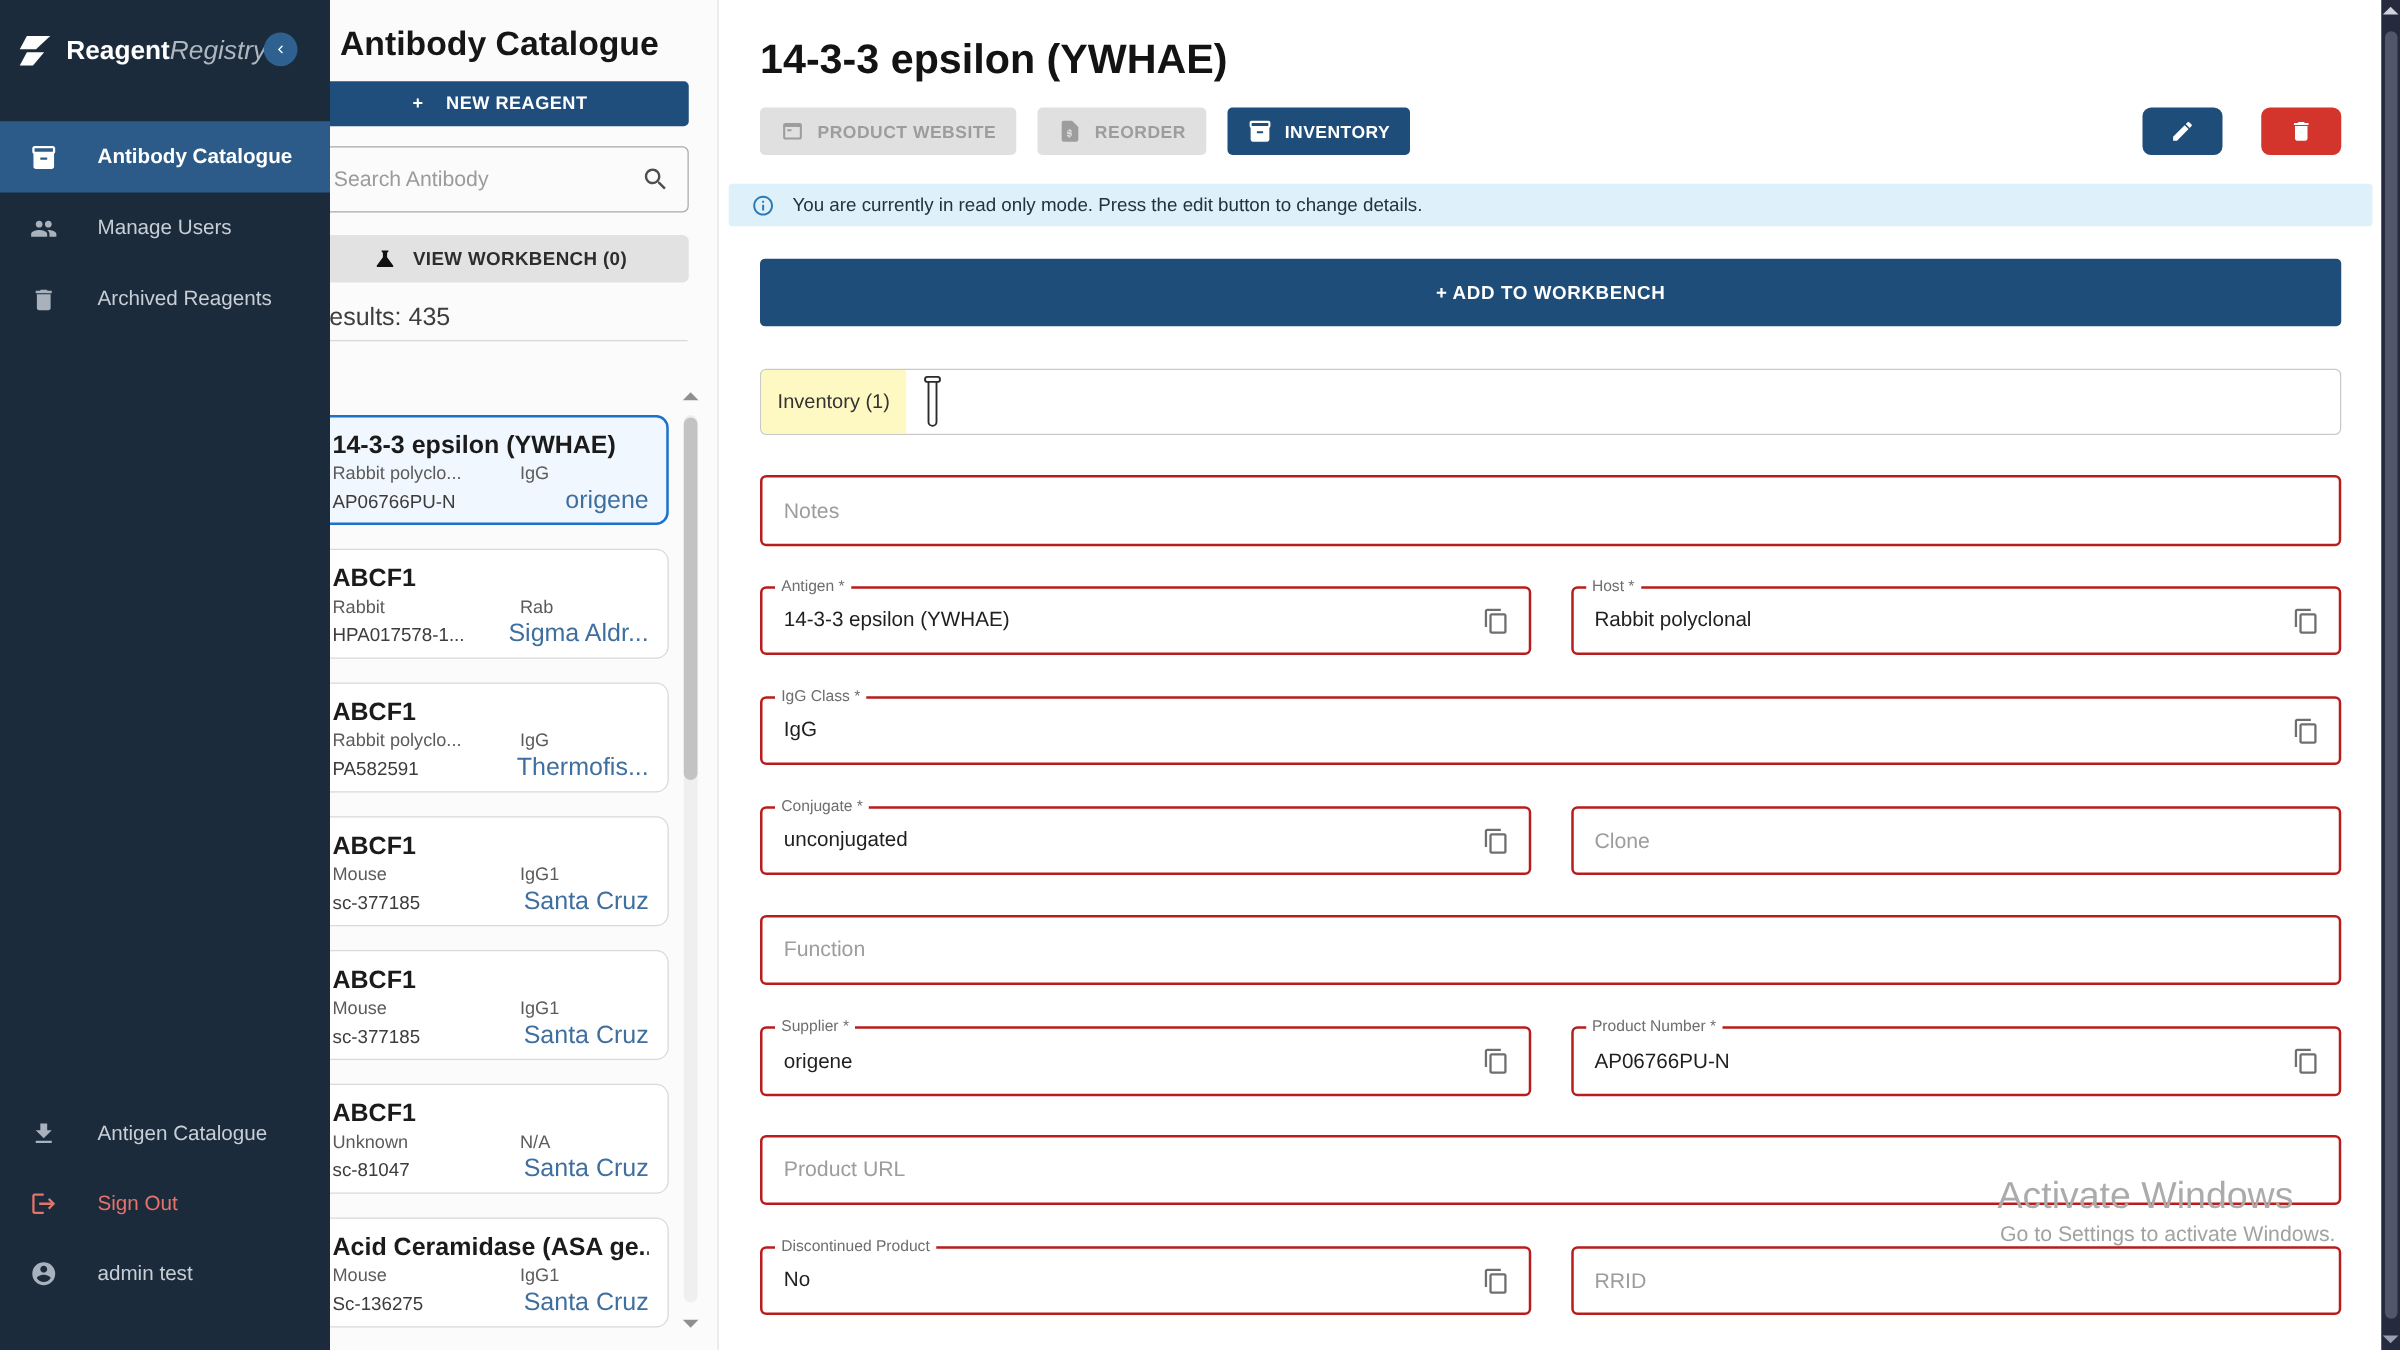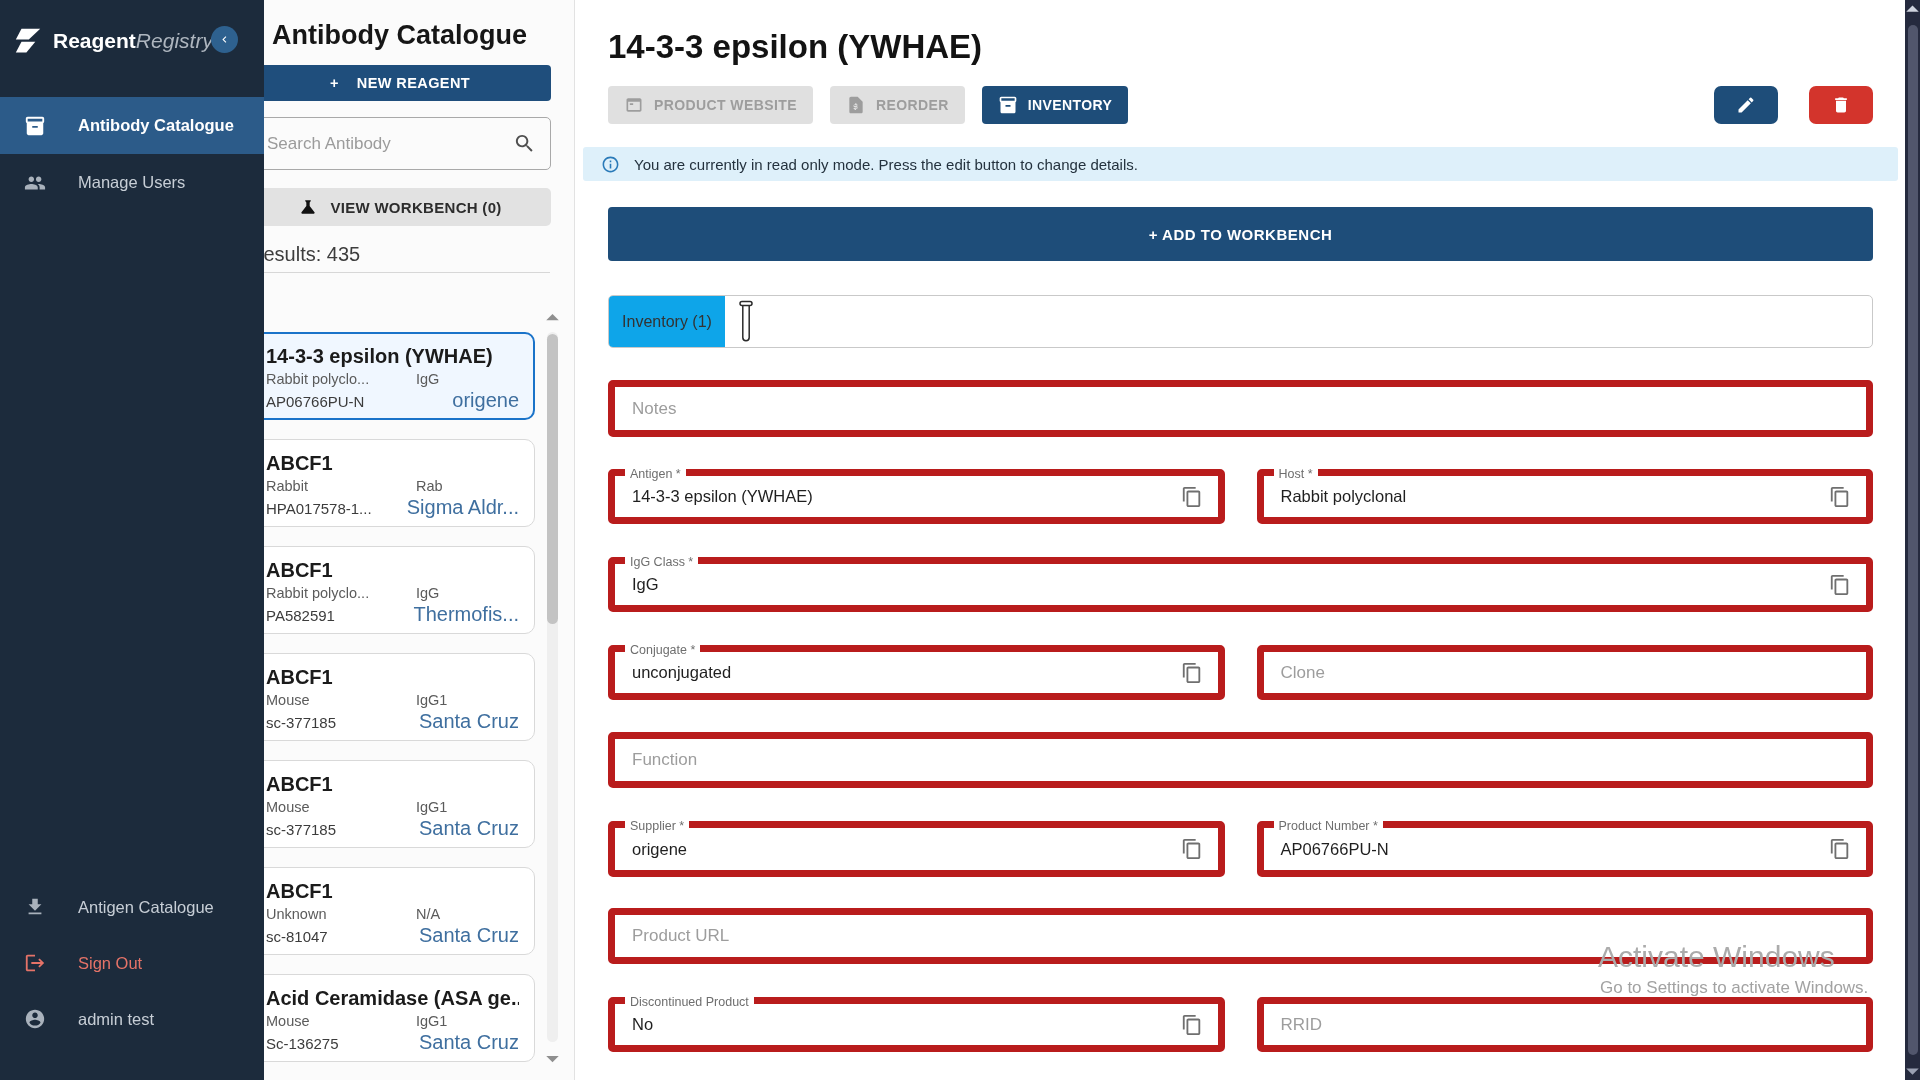--- a/index.html
+++ b/index.html
@@ -76,24 +76,24 @@
   .sq-btn.del { background:#d3342c; margin-left:14px; }
 
   .banner { margin:23px -25px 0 -25px; height:34px; background:#def0fa; border-radius:3px; display:flex; align-items:center; padding-left:18px; gap:14px; }
   .banner svg { width:19px; height:19px; color:#2a7ab8; flex:none; }
   .banner span { font-size:15px; color:#24323e; }
 
   .add-workbench { margin-top:26px; width:100%; height:54px; background:#1e4d79; border:none; border-radius:4px; color:#fff;
     font-family:inherit; font-size:15px; font-weight:700; letter-spacing:.5px; cursor:pointer; }
 
   .inv-box { margin-top:34px; height:53px; border:1px solid #c9c9c9; border-radius:5px; display:flex; overflow:hidden; background:#fff; }
-  .inv-tab { width:116px; background:#0ea5e9; display:flex; align-items:center; justify-content:center; font-size:16px; color:#333; cursor:pointer; flex:none; }
+  .inv-tab { width:116px; background:#fef9c3; display:flex; align-items:center; justify-content:center; font-size:16px; color:#333; cursor:pointer; flex:none; }
   .inv-rest { flex:1; display:flex; align-items:center; padding-left:13px; }
 
-  .mfield { position:relative; border:7px solid #b91c1c; border-radius:5px; background:#fff; }
+  .mfield { position:relative; border:2px solid #b91c1c; border-radius:5px; background:#fff; }
   .mfield .mlabel { position:absolute; top:-9px; left:10px; background:#fff; padding:0 5px; font-size:12.5px; color:#6e6e6e; white-space:nowrap; }
   .mfield .mvalue { font-size:16.5px; color:#1f1f1f; padding-left:17px; display:flex; align-items:center; height:100%; }
   .mfield .mvalue.ph { color:#9d9d9d; font-size:17px; }
   .copy-btn { position:absolute; right:15px; top:50%; transform:translateY(-50%); width:22px; height:22px; color:#6f6f6f; cursor:pointer; }
   .copy-btn svg { width:22px; height:22px; }
   .row2 { display:grid; grid-template-columns:1fr 1fr; gap:32px; }
   .h55 { height:55px; } .h56 { height:56px; } .h57 { height:57px; }
   .mt31 { margin-top:31px; } .mt32 { margin-top:32px; } .mt33 { margin-top:33px; }
 
   
@@ -127,20 +127,26 @@
       <svg class="nicon" viewBox="0 0 24 24" fill="currentColor">
           <path d="M20 2H4c-1.1 0-2 .9-2 2v3c0 .73.4 1.36 1 1.72V20c0 1.1 1.1 2 2 2h14c.9 0 2-.9 2-2V8.72c.6-.36 1-.99 1-1.72V4c0-1.1-.9-2-2-2zm-5 12H9v-2h6v2zm5-7H4V4h16v3z"></path>
         </svg>
       <span>Antibody Catalogue</span>
     </div>
     <div class="nav-item">
       <svg class="nicon" viewBox="0 0 24 24" fill="currentColor">
           <path d="M16 11c1.66 0 2.99-1.34 2.99-3S17.66 5 16 5c-1.66 0-3 1.34-3 3s1.34 3 3 3zm-8 0c1.66 0 2.99-1.34 2.99-3S9.66 5 8 5C6.34 5 5 6.34 5 8s1.34 3 3 3zm0 2c-2.33 0-7 1.17-7 3.5V19h14v-2.5c0-2.33-4.67-3.5-7-3.5zm8 0c-.29 0-.62.02-.97.05 1.16.84 1.97 1.97 1.97 3.45V19h6v-2.5c0-2.33-4.67-3.5-7-3.5z"></path>
         </svg>
       <span>Manage Users</span>
+    </div>
+    <div class="nav-item">
+      <svg class="nicon" viewBox="0 0 24 24" fill="currentColor">
+          <path d="M6 19c0 1.1.9 2 2 2h8c1.1 0 2-.9 2-2V7H6v12zM19 4h-3.5l-1-1h-5l-1 1H5v2h14V4z"></path>
+        </svg>
+      <span>Archived Reagents</span>
     </div>
   </div>
 
   <div class="side-bottom">
     <div class="nav-item">
       <svg class="nicon" viewBox="0 0 24 24" fill="currentColor">
           <path d="M19 9h-4V3H9v6H5l7 7 7-7zM5 18v2h14v-2H5z"></path>
         </svg>
       <span>Antigen Catalogue</span>
     </div>

